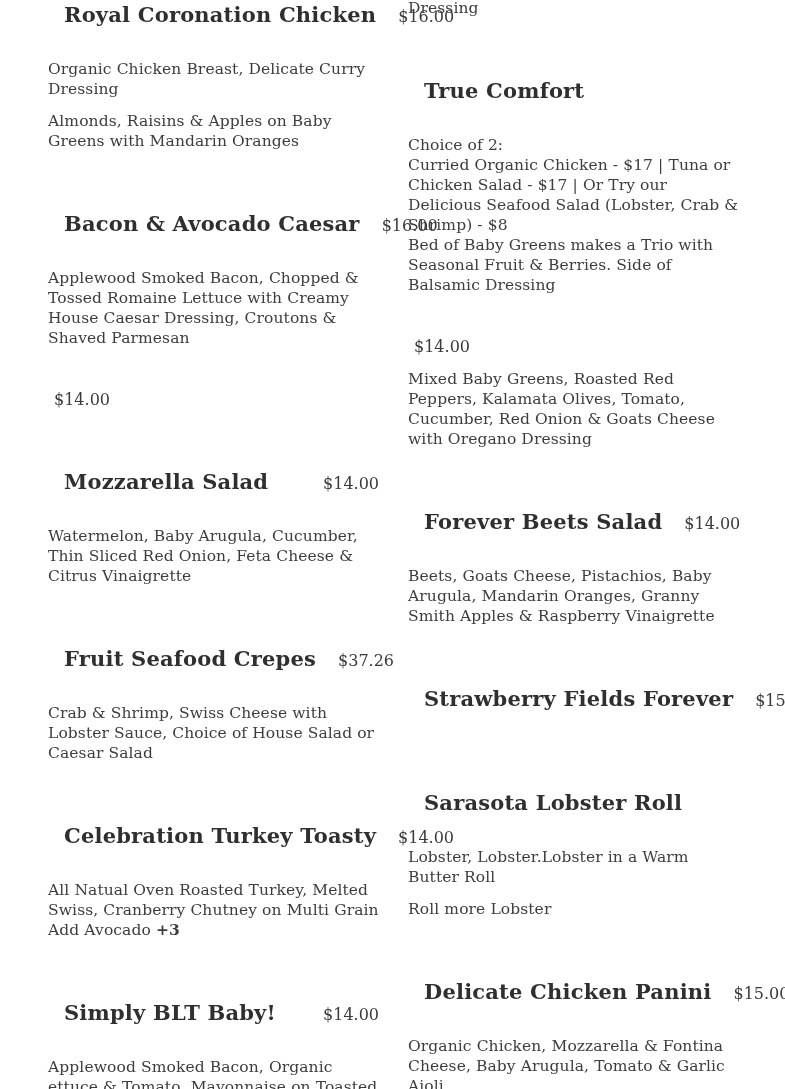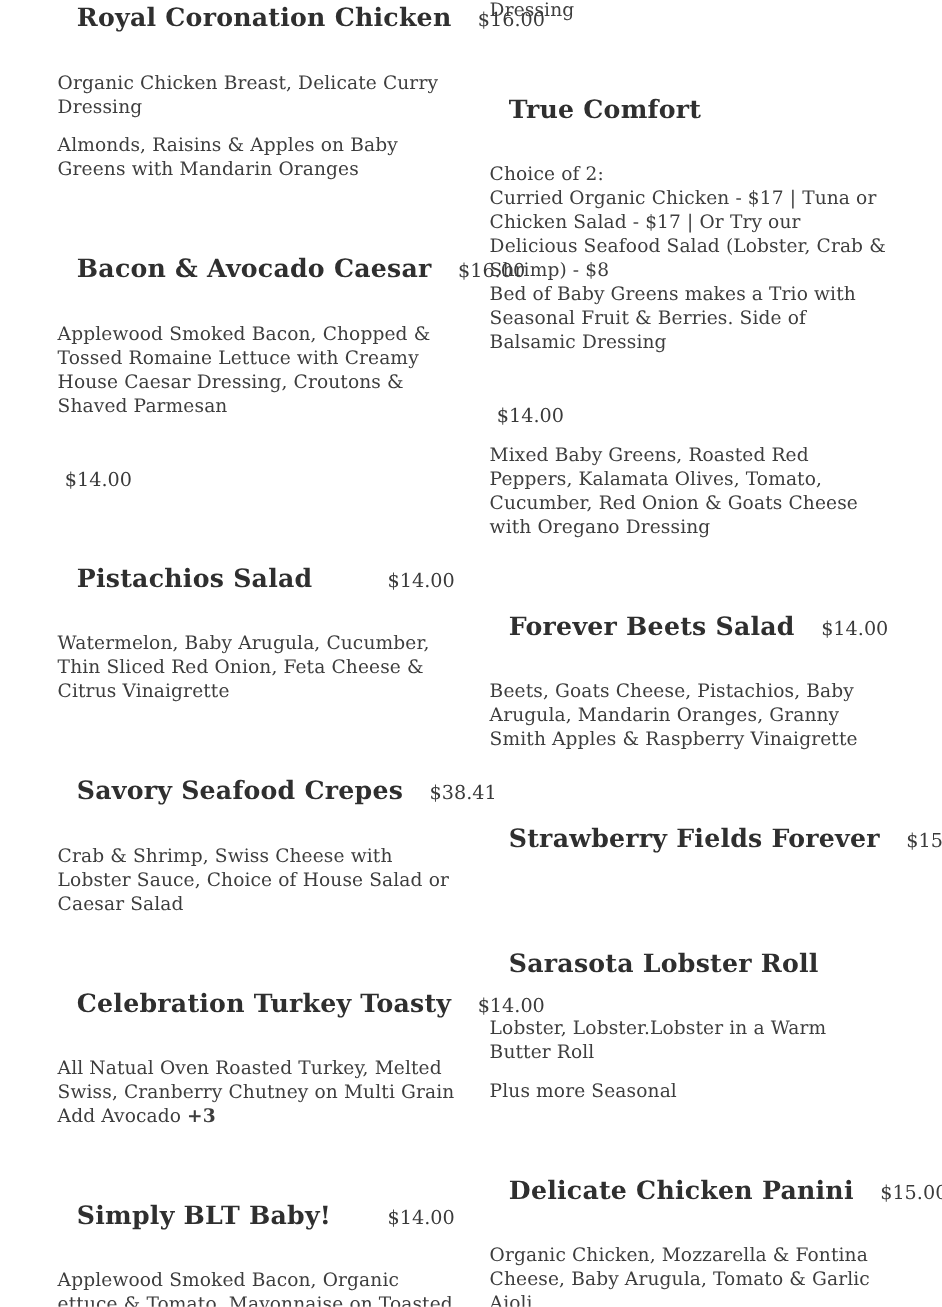--- a/index.html
+++ b/index.html
@@ -65,32 +65,32 @@
   </section>
 
   <section class="menu-item">
     <div class="item-header">
       <span class="item-price">$14.00</span>
     </div>
   </section>
 
   <section class="menu-item">
     <div class="item-header">
-      <h3 class="item-name">Pistachios Salad</h3>
+      <h3 class="item-name">Mozzarella Salad</h3>
       <span class="item-price">$14.00</span>
     </div>
     <div class="item-desc">
           <p>Watermelon, Baby Arugula, Cucumber, Thin Sliced Red Onion, Feta Cheese &amp; Citrus Vinaigrette</p>
         </div>
   </section>
 
   <section class="menu-item">
     <div class="item-header">
-      <h3 class="item-name">Savory Seafood Crepes</h3>
-      <span class="item-price">$38.41</span>
+      <h3 class="item-name">Fruit Seafood Crepes</h3>
+      <span class="item-price">$37.26</span>
     </div>
     <div class="item-desc">
           <p>Crab &amp; Shrimp, Swiss Cheese with Lobster Sauce, Choice of House Salad or Caesar Salad</p>
         </div>
   </section>
 
   <section class="menu-item">
     <div class="item-header">
       <h3 class="item-name">Celebration Turkey Toasty</h3>
       <span class="item-price">$14.00</span>
@@ -158,21 +158,21 @@
     </div>
   </section>
 
   <section class="menu-item">
     <div class="item-header">
       <h3 class="item-name">Sarasota Lobster Roll</h3>
       <span class="item-price"></span>
     </div>
     <div class="item-desc">
           <p>Lobster, Lobster.Lobster in a Warm Butter Roll</p>
-          <p>Plus more Seasonal</p>
+          <p>Roll more Lobster</p>
         </div>
   </section>
 
   <section class="menu-item">
     <div class="item-header">
       <h3 class="item-name">Delicate Chicken Panini</h3>
       <span class="item-price">$15.00</span>
     </div>
     <div class="item-desc">
           <p>Organic Chicken, Mozzarella &amp; Fontina Cheese, Baby Arugula, Tomato &amp; Garlic Aioli</p>

